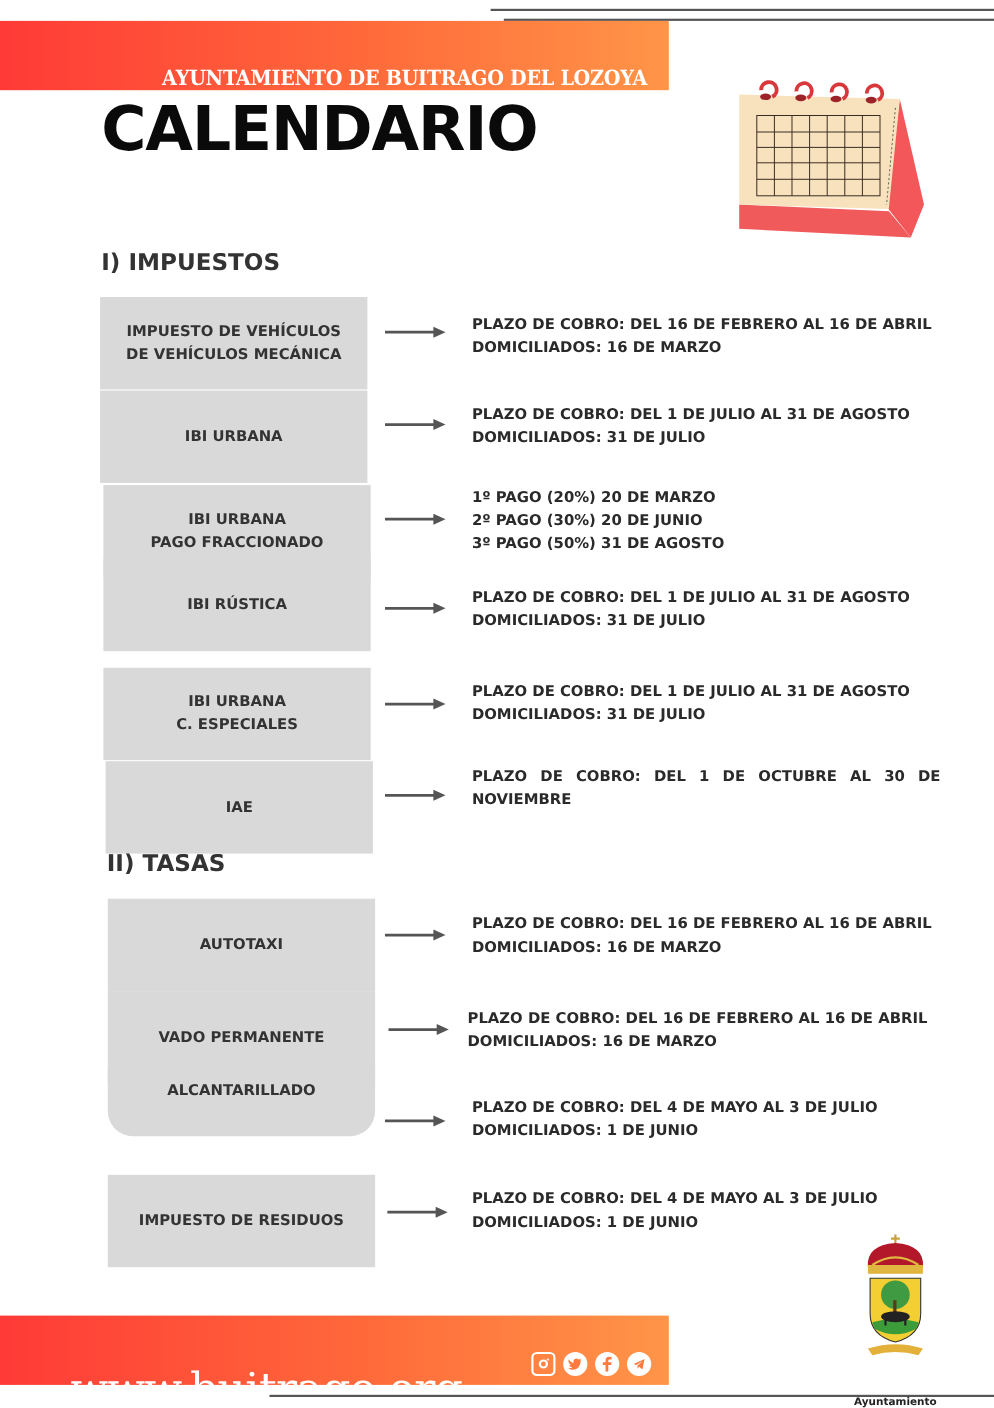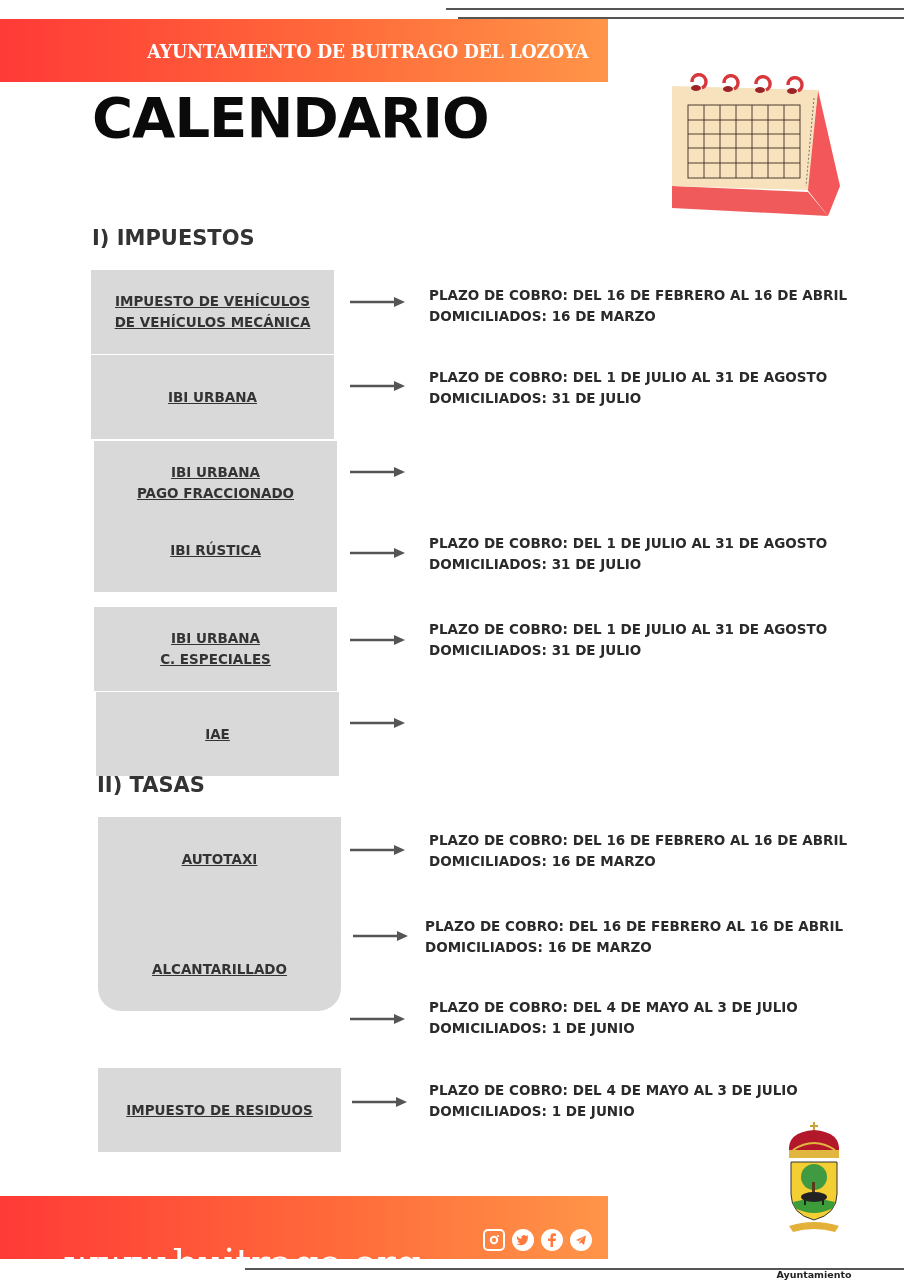--- a/index.html
+++ b/index.html
@@ -5,21 +5,21 @@
   * { box-sizing: border-box; margin: 0; padding: 0; }
   html, body { width: 904px; height: 1280px; background: #ffffff; overflow: hidden; }
   body { position: relative; font-family: "DejaVu Sans", sans-serif; color: #222; }
 
   .top-line1 { position: absolute; left: 446px; top: 8px; width: 458px; height: 2px; background: #555; }
   .top-line2 { position: absolute; left: 458px; top: 17px; width: 446px; height: 2px; background: #555; }
 
   .header-band {
     position: absolute; left: 0; top: 19px; width: 608px; height: 63px;
     background: linear-gradient(90deg, #ff3a37 0%, #ff6a3a 55%, #ff9548 100%);
-    display: flex; align-items: center; justify-content: flex-end; padding-right: 20px;
+    display: flex; align-items: flex-end; justify-content: flex-end; padding-right: 20px;
   }
   .header-band span {
     font-family: "DejaVu Serif", serif; font-weight: bold; color: #fff;
     font-size: 19px; letter-spacing: -0.3px; transform: scaleX(0.92); transform-origin: right center;
     white-space: nowrap;
   }
 
   .title {
     position: absolute; left: 92px; top: 88px;
     font-family: "DejaVu Sans", sans-serif; font-weight: bold; color: #0a0a0a;
@@ -29,21 +29,21 @@
 
   .calendar { position: absolute; left: 668px; top: 68px; width: 175px; height: 152px; }
 
   .section-head {
     position: absolute; font-weight: bold; color: #333; font-size: 21px; white-space: nowrap;
   }
 
   .box {
     position: absolute; background: #d9d9d9; width: 243px; height: 84px;
     display: flex; flex-direction: column; align-items: center; justify-content: center;
-    text-align: center; font-weight: bold; font-size: 13.5px; color: #333; line-height: 21px; text-decoration: underline;
+    text-align: center; font-weight: bold; font-size: 13.5px; color: #333; line-height: 21px;
   }
   .arrow { position: absolute; width: 56px; height: 12px; }
   .info {
     position: absolute; left: 429px; font-weight: bold; font-size: 13.5px; color: #2a2a2a;
     line-height: 21px; white-space: nowrap;
   }
   .info.justify { white-space: normal; width: 426px; text-align: justify; }
 
   .footer-band {
     position: absolute; left: 0; top: 1196px; width: 608px; height: 63px;
@@ -144,20 +144,23 @@
 
 <div class="box" style="left:94px; top:441px;">
   <div>IBI URBANA</div>
   <div>PAGO FRACCIONADO</div>
 </div>
 <svg class="arrow" style="left:350px; top:466px;" viewBox="0 0 56 12">
     <line x1="0" y1="6" x2="46" y2="6" stroke="#555" stroke-width="2.5"></line>
     <polygon points="44,1 55,6 44,11" fill="#555"></polygon>
   </svg>
 <div class="info" style="top:442px;">
+  <div>1º PAGO (20%) 20 DE MARZO</div>
+  <div>2º PAGO (30%) 20 DE JUNIO</div>
+  <div>3º PAGO (50%) 31 DE AGOSTO</div>
 </div>
 
 <div class="box" style="left:94px; top:508px;text-align:right;">
   <div>IBI RÚSTICA</div>
 </div>
 <svg class="arrow" style="left:350px; top:547px;" viewBox="0 0 56 12">
     <line x1="0" y1="6" x2="46" y2="6" stroke="#555" stroke-width="2.5"></line>
     <polygon points="44,1 55,6 44,11" fill="#555"></polygon>
   </svg>
 <div class="info" style="top:533px;">
@@ -179,20 +182,21 @@
 </div>
 
 <div class="box" style="left:96px; top:692px;">
   <div>IAE</div>
 </div>
 <svg class="arrow" style="left:350px; top:717px;" viewBox="0 0 56 12">
     <line x1="0" y1="6" x2="46" y2="6" stroke="#555" stroke-width="2.5"></line>
     <polygon points="44,1 55,6 44,11" fill="#555"></polygon>
   </svg>
 <div class="info justify" style="top:696px;">
+  <div style="text-align:justify; text-align-last:left;">PLAZO DE COBRO: DEL 1 DE OCTUBRE AL 30 DE NOVIEMBRE</div>
 </div>
 
 <div class="section-head" style="left:97px; top:773px;">II) TASAS</div>
 
 <div class="box" style="left:98px; top:817px;">
   <div>AUTOTAXI</div>
 </div>
 <svg class="arrow" style="left:350px; top:844px;" viewBox="0 0 56 12">
     <line x1="0" y1="6" x2="46" y2="6" stroke="#555" stroke-width="2.5"></line>
     <polygon points="44,1 55,6 44,11" fill="#555"></polygon>
@@ -207,21 +211,21 @@
 </div>
 <svg class="arrow" style="left:353px; top:930px;" viewBox="0 0 56 12">
     <line x1="0" y1="6" x2="46" y2="6" stroke="#555" stroke-width="2.5"></line>
     <polygon points="44,1 55,6 44,11" fill="#555"></polygon>
   </svg>
 <div class="info" style="left:425px; top:916px;">
   <div>PLAZO DE COBRO: DEL 16 DE FEBRERO AL 16 DE ABRIL</div>
   <div>DOMICILIADOS: 16 DE MARZO</div>
 </div>
 
-<div class="box" style="left:98px; top:927px;border-radius:23px;">
+<div class="box" style="left:98px; top:949px;border-radius:23px;">
   <div>ALCANTARILLADO</div>
 </div>
 <svg class="arrow" style="left:350px; top:1013px;" viewBox="0 0 56 12">
     <line x1="0" y1="6" x2="46" y2="6" stroke="#555" stroke-width="2.5"></line>
     <polygon points="44,1 55,6 44,11" fill="#555"></polygon>
   </svg>
 <div class="info" style="top:997px;">
   <div>PLAZO DE COBRO: DEL 4 DE MAYO AL 3 DE JULIO</div>
   <div>DOMICILIADOS: 1 DE JUNIO</div>
 </div>

